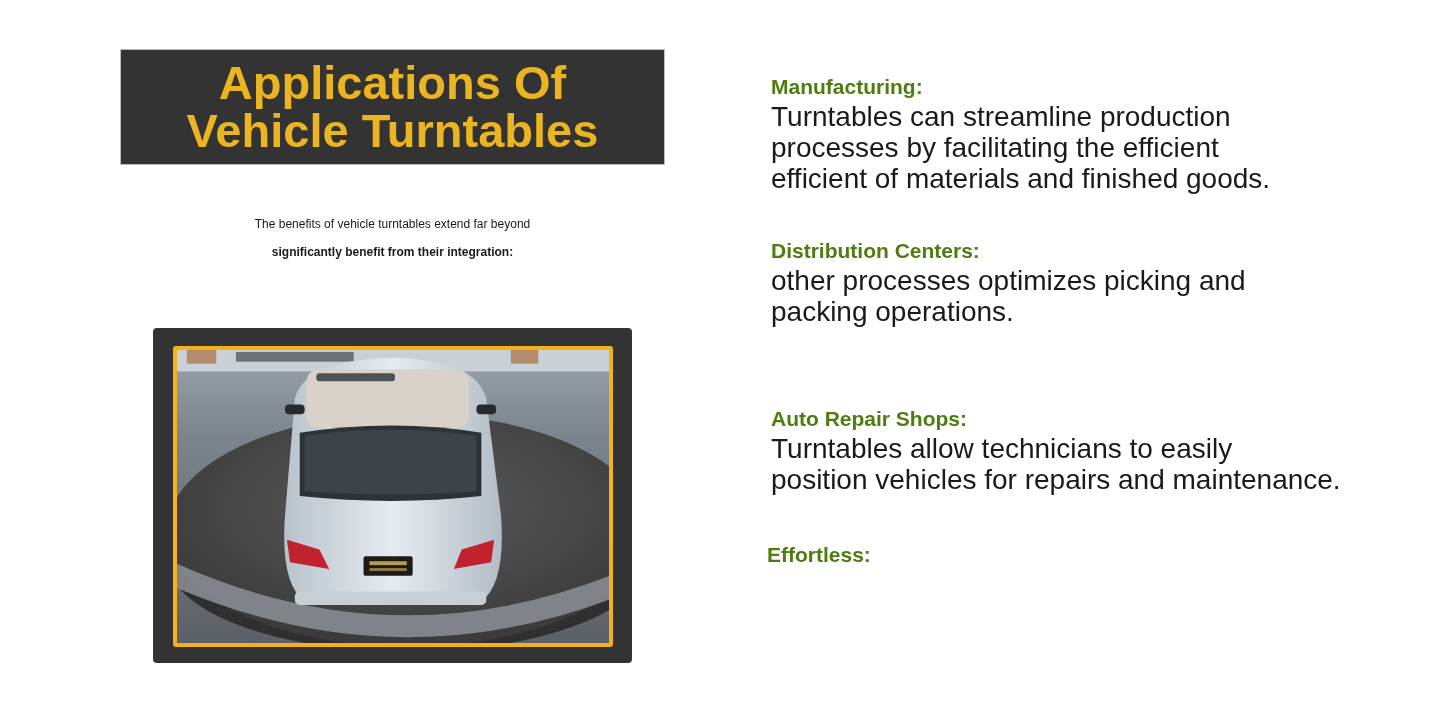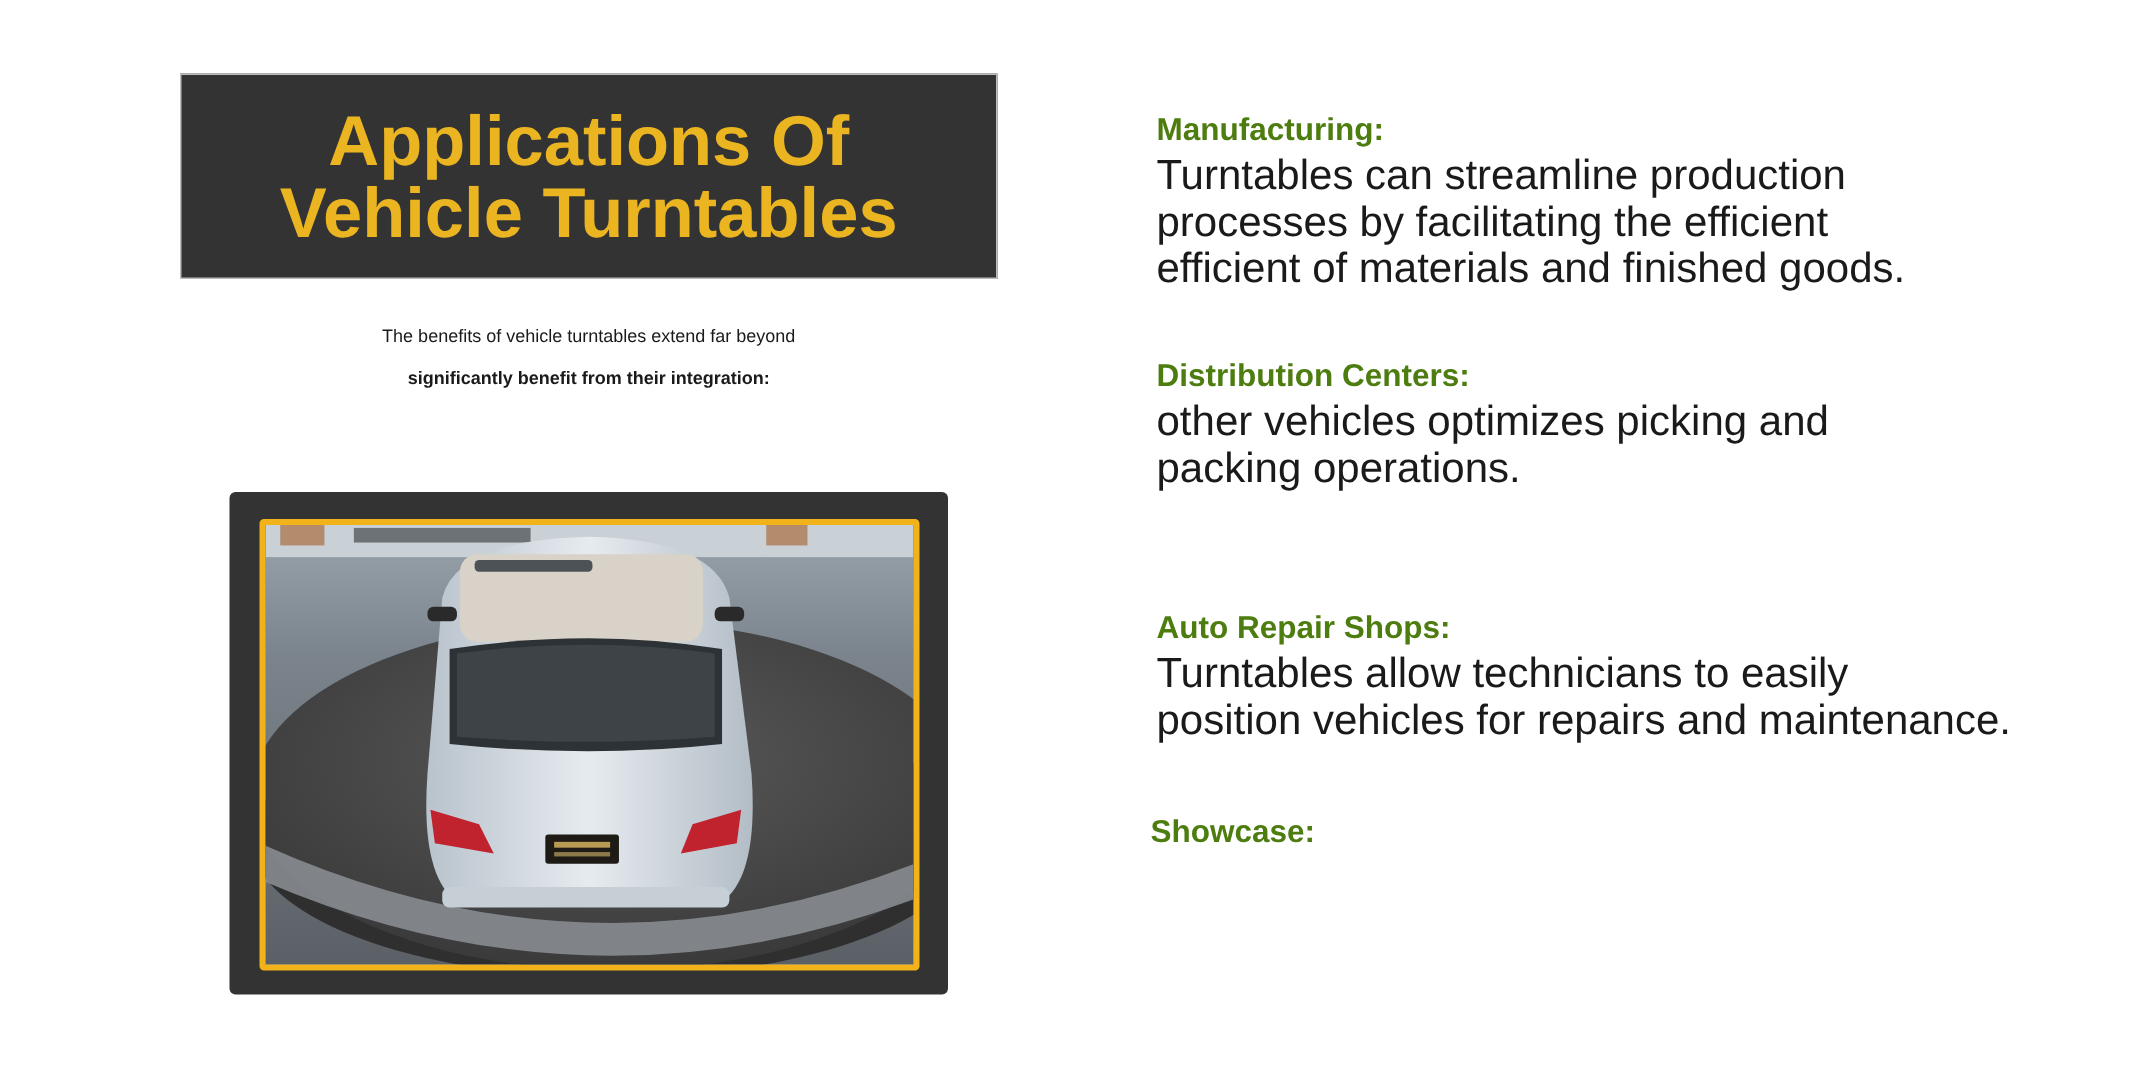--- a/index.html
+++ b/index.html
@@ -1,20 +1,20 @@
 <!DOCTYPE html>
 <html><head>
   <meta charset="utf-8">
   <style>
     * { box-sizing: border-box; margin: 0; padding: 0; }
     html, body { width: 1430px; height: 713px; background: #ffffff; overflow: hidden; }
     body { position: relative; font-family: "Liberation Sans", "DejaVu Sans", sans-serif; color: #111; }
 
     .title-box {
-      position: absolute; left: 120px; top: 49px; width: 545px; height: 137px;
+      position: absolute; left: 120px; top: 49px; width: 545px; height: 116px;
       background: #333333; border: 1px solid #bdbdbd;
       display: flex; flex-direction: column; align-items: center; justify-content: center;
     }
     .title-line {
       color: #EBB521; font-weight: bold; font-size: 47px; line-height: 48px;
       letter-spacing: 0px; text-align: center; white-space: nowrap;
     }
 
     .intro {
       position: absolute; left: 120px; top: 210px; width: 545px;
@@ -105,27 +105,27 @@
     <div class="industry-title">Manufacturing:</div>
     <div class="industry-desc">
       <span>Turntables can streamline production</span>
       <span>processes by facilitating the efficient</span>
       <span>efficient of materials and finished goods.</span>
     </div>
   </div>
   <div class="industry" style="top:164px">
     <div class="industry-title">Distribution Centers:</div>
     <div class="industry-desc">
-      <span>other vehicles optimizes picking and</span>
+      <span>other processes optimizes picking and</span>
       <span>packing operations.</span>
     </div>
   </div>
   <div class="industry" style="top:332px">
     <div class="industry-title">Auto Repair Shops:</div>
     <div class="industry-desc">
       <span>Turntables allow technicians to easily</span>
       <span>position vehicles for repairs and maintenance.</span>
     </div>
   </div>
   <div class="industry" style="top:468px; left:-4px">
-    <div class="industry-title">Showcase:</div>
+    <div class="industry-title">Effortless:</div>
   </div>
 </div>
 
 </body></html>

